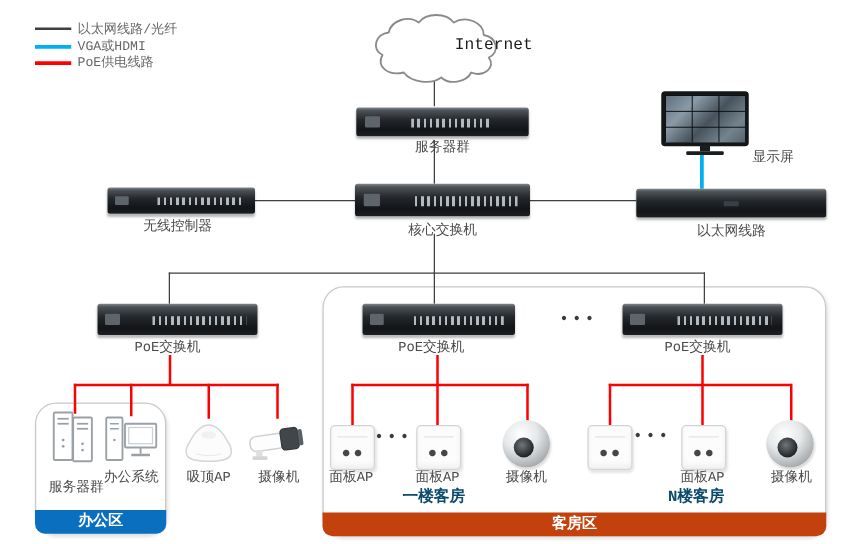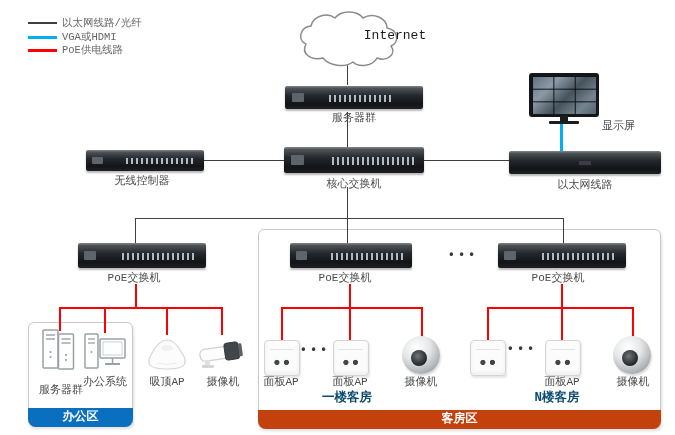--- a/index.html
+++ b/index.html
@@ -8,21 +8,21 @@
 
   
   .hline,.vline{position:absolute;background:#3f3f3f;z-index:2;}
   .hline{height:1px;}
   .vline{width:1px;}
   .hline.red{height:2px;background:#fe0000;}
   .vline.red{width:2px;background:#fe0000;}
   .vline.blue{width:3px;background:#00b0f0;}
 
   
-  .zone{position:absolute;background:#fff;border:1.5px solid #c9c9c9;border-radius:6px;
+  .zone{position:absolute;background:#fff;border:1.5px solid #c9c9c9;border-radius:17px;
         box-shadow:1px 2px 3px rgba(0,0,0,.12);z-index:1;}
   .banner{position:absolute;left:-1px;right:-1px;bottom:-1px;height:19px;border-radius:0 0 8px 8px;
           color:#fff;font-weight:bold;font-size:12px;text-align:center;line-height:19px;z-index:2;}
 
   
   .rack{position:absolute;border-radius:2px;z-index:3;
         background:linear-gradient(180deg,#83888d 0%,#4e5357 10%,#24272b 42%,#121417 78%,#1d2023 100%);
         box-shadow:0 2px 2px rgba(0,0,0,.28);}
   .rack::before{content:"";position:absolute;left:5%;top:32%;width:9%;height:36%;
         background:#5d646a;border-radius:1px;}

